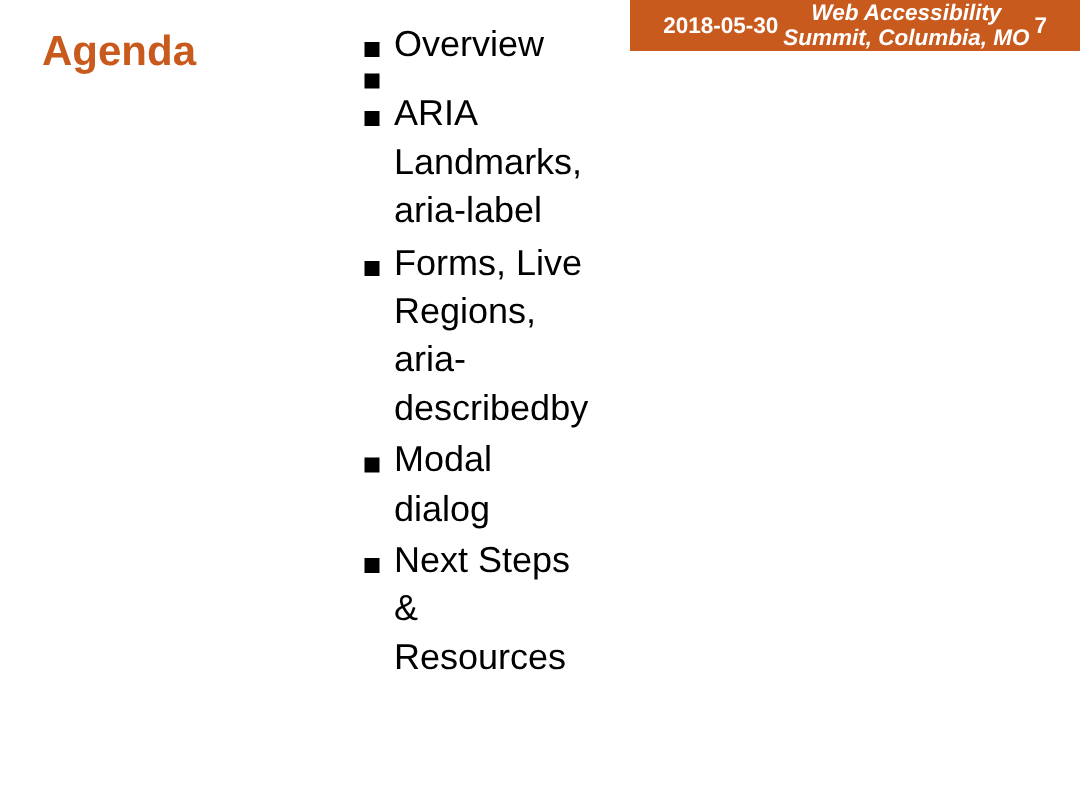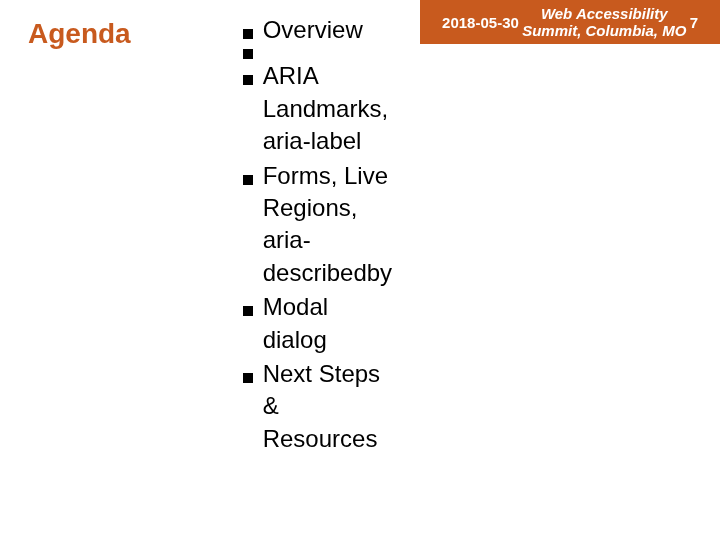--- a/index.html
+++ b/index.html
@@ -40,21 +40,21 @@
     width: 10px;
     height: 10px;
     background: #000;
     display: inline-block;
     margin-right: 10px;
     position: relative;
     top: 1px;
     flex-shrink: 0;
   }
   .footer {
-    height: 44px;
+    height: 34px;
     background: #c85a1e;
     display: flex;
     align-items: center;
     color: #fff;
     font-size: 15px;
     font-weight: bold;
     padding: 0 22px;
   }
   .footer .date { flex: 0 0 auto; }
   .footer .center { flex: 1; text-align: center; font-style: italic; }

